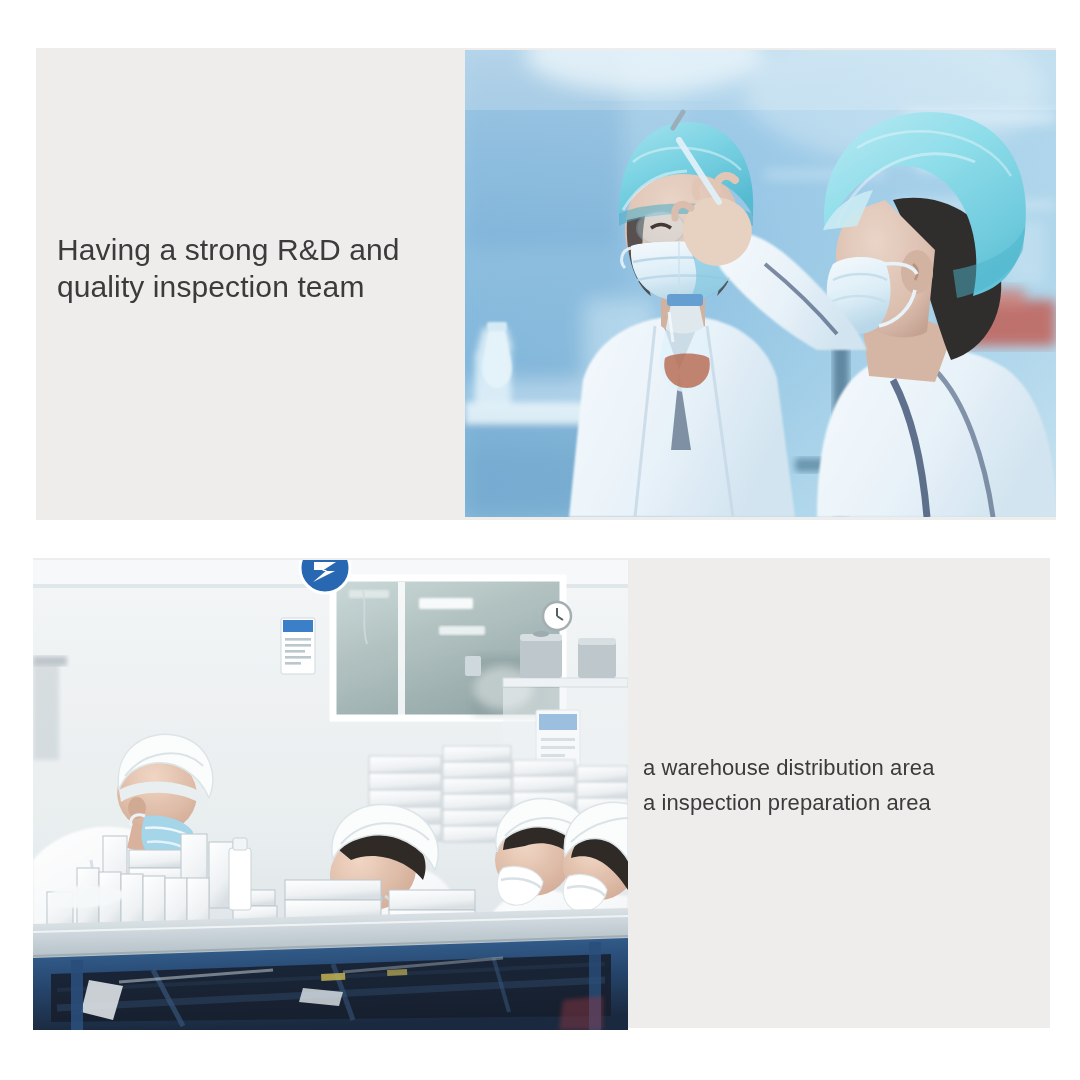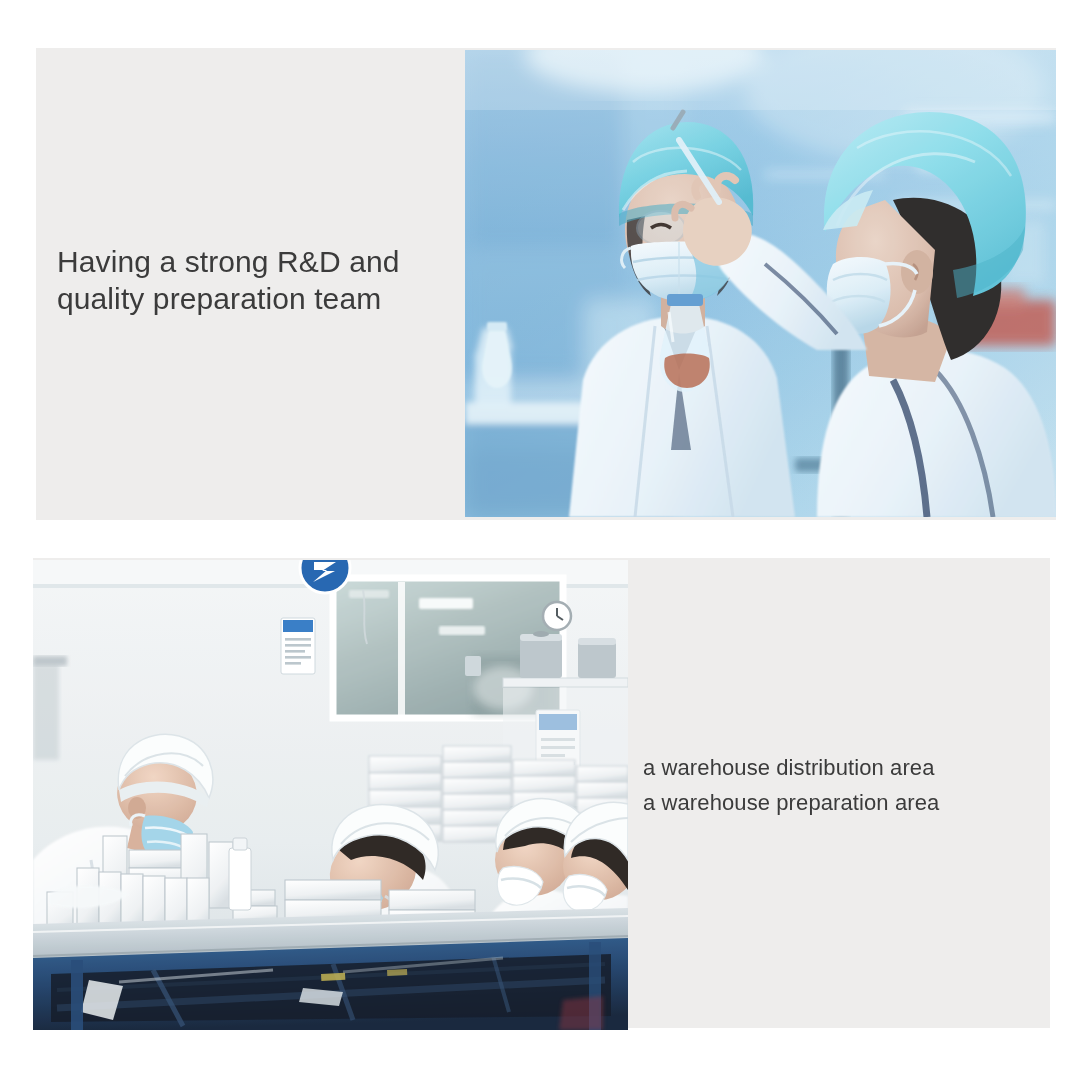--- a/index.html
+++ b/index.html
@@ -35,21 +35,20 @@
     position: absolute;
     left: 21px;
     top: 183px;
     width: 410px;
     color: #3b3b3b;
     font-size: 30px;
     line-height: 37px;
     font-weight: 300;
     letter-spacing: 0.1px;
     font-family: "Liberation Sans", sans-serif;
-    margin-top: 12px;
   }
   .caption-line { display: block; white-space: nowrap; }
 
   
   .photo-top {
     position: absolute;
     left: 429px;       
     top: 2px;          
     width: 591px;      
     height: 467px;     
@@ -99,21 +98,21 @@
 </style>
 </head>
 <body>
 
 <div class="block-top">
 
   <div class="panel-gray-top"></div>
 
   <div class="caption-top">
     <span class="caption-line">Having a strong R&amp;D and</span>
-    <span class="caption-line">quality preparation team</span>
+    <span class="caption-line">quality inspection team</span>
   </div>
 
   <div class="photo-top">
     <svg class="scene" viewBox="0 0 591 467" preserveAspectRatio="none">
       <defs>
         <linearGradient id="labBg" x1="0" y1="0" x2="1" y2="1">
           <stop offset="0%" stop-color="#6ea9d6"></stop>
           <stop offset="35%" stop-color="#7ab4dd"></stop>
           <stop offset="70%" stop-color="#a9d3e9"></stop>
           <stop offset="100%" stop-color="#cfe7f2"></stop>
@@ -308,21 +307,21 @@
     </svg>
   </div>
 </div>
 
 <div class="block-bottom">
 
   <div class="panel-gray-bottom"></div>
 
   <div class="caption-bottom">
     <span class="caption-line">a warehouse distribution area</span>
-    <span class="caption-line">a warehouse preparation area</span>
+    <span class="caption-line">a inspection preparation area</span>
   </div>
 
   <div class="photo-bottom">
     <svg class="scene" viewBox="0 0 595 470" preserveAspectRatio="none">
       <defs>
         <linearGradient id="wallG" x1="0" y1="0" x2="0" y2="1">
           <stop offset="0%" stop-color="#f4f6f7"></stop>
           <stop offset="60%" stop-color="#e7ecee"></stop>
           <stop offset="100%" stop-color="#d5dde1"></stop>
         </linearGradient>

